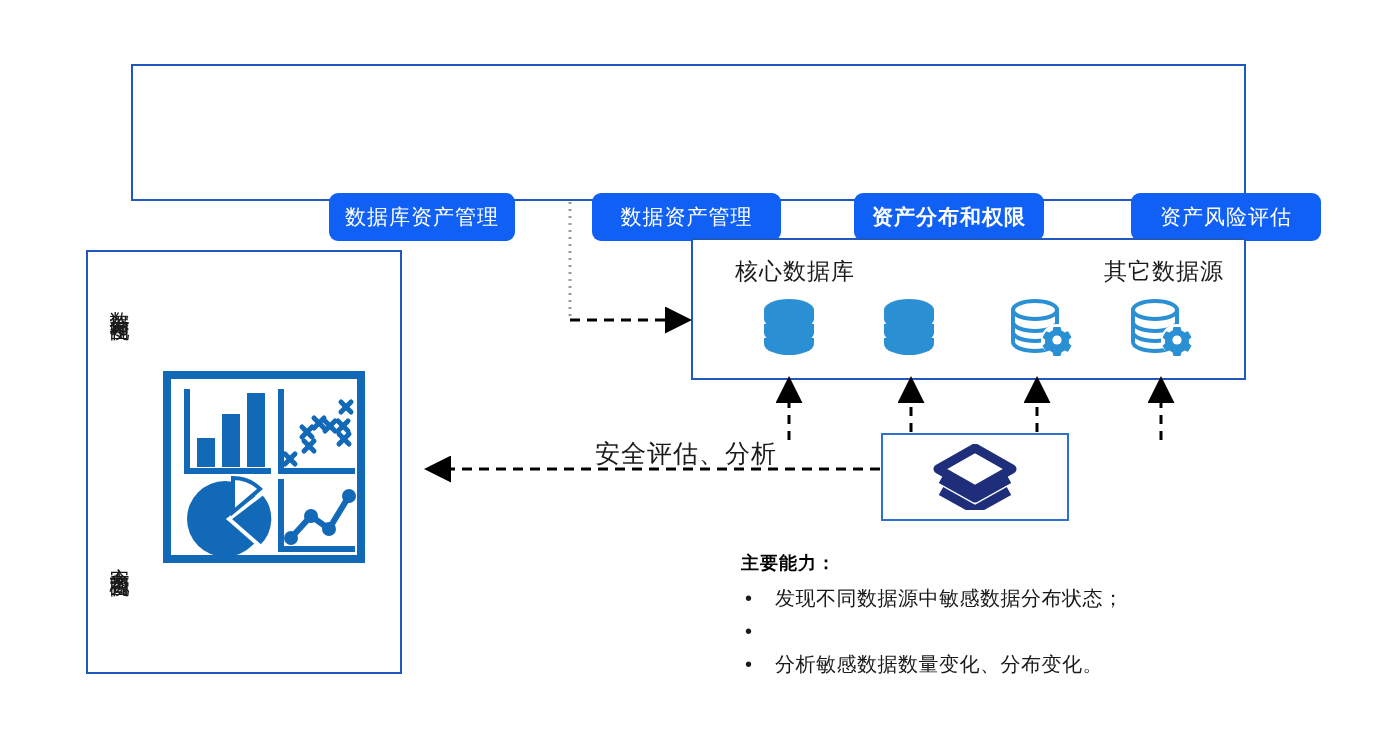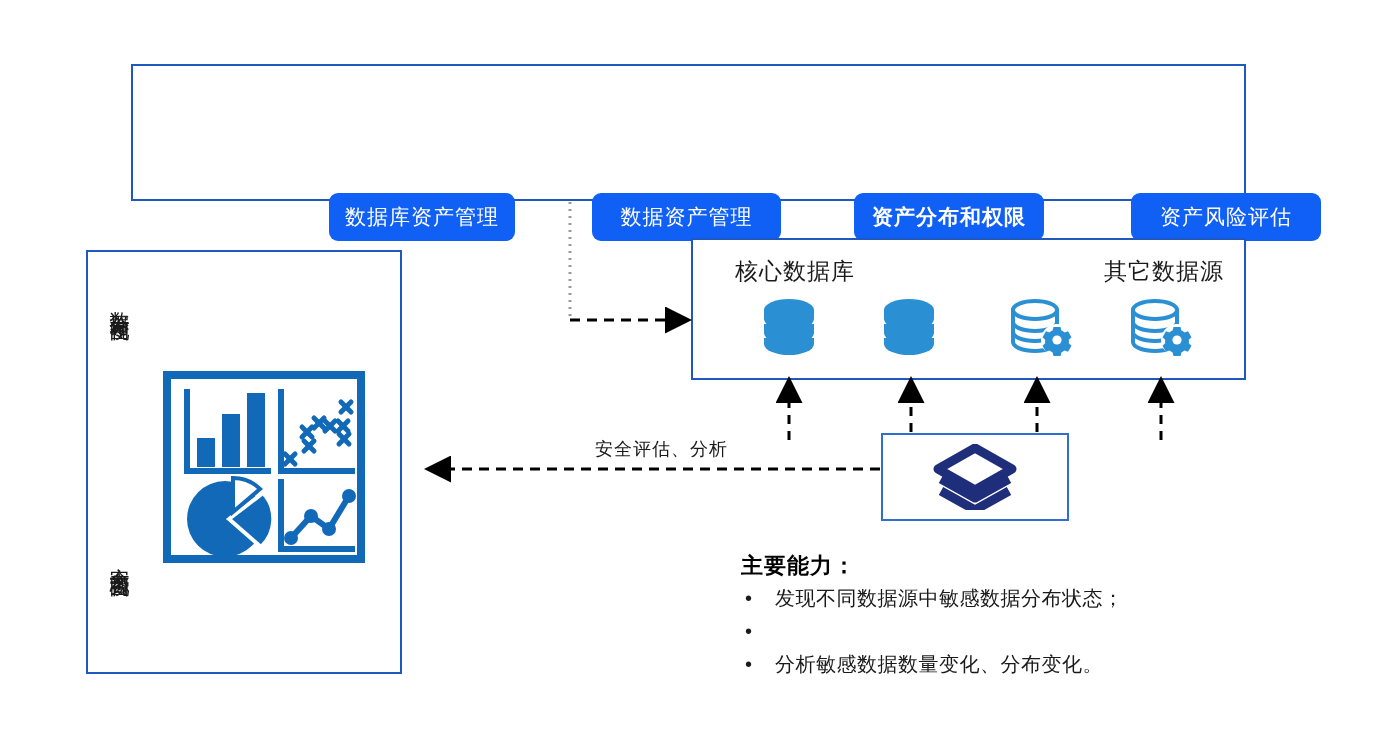--- a/index.html
+++ b/index.html
@@ -129,33 +129,33 @@
 
   
   #connectors {
     left: 0; top: 0; width: 1396px; height: 736px;
     pointer-events: none;
   }
 
   
   .flow-label {
     position: absolute;
-    font-size: 18px;
+    font-size: 25px;
     color: #1a1a1a;
     letter-spacing: 1px;
     white-space: nowrap;
   }
   #flow-label-up   { left: 595px; top: 437px; }
   #flow-label-down { left: 573px; top: 488px; }
 
   
   #cap-heading {
     left: 741px;
     top: 551px;
-    font-size: 22px;
+    font-size: 18px;
     font-weight: bold;
     color: #000000;
     letter-spacing: 1px;
   }
   #cap-list {
     left: 745px;
     top: 588px;
     width: 420px;
   }
   .cap-item {

